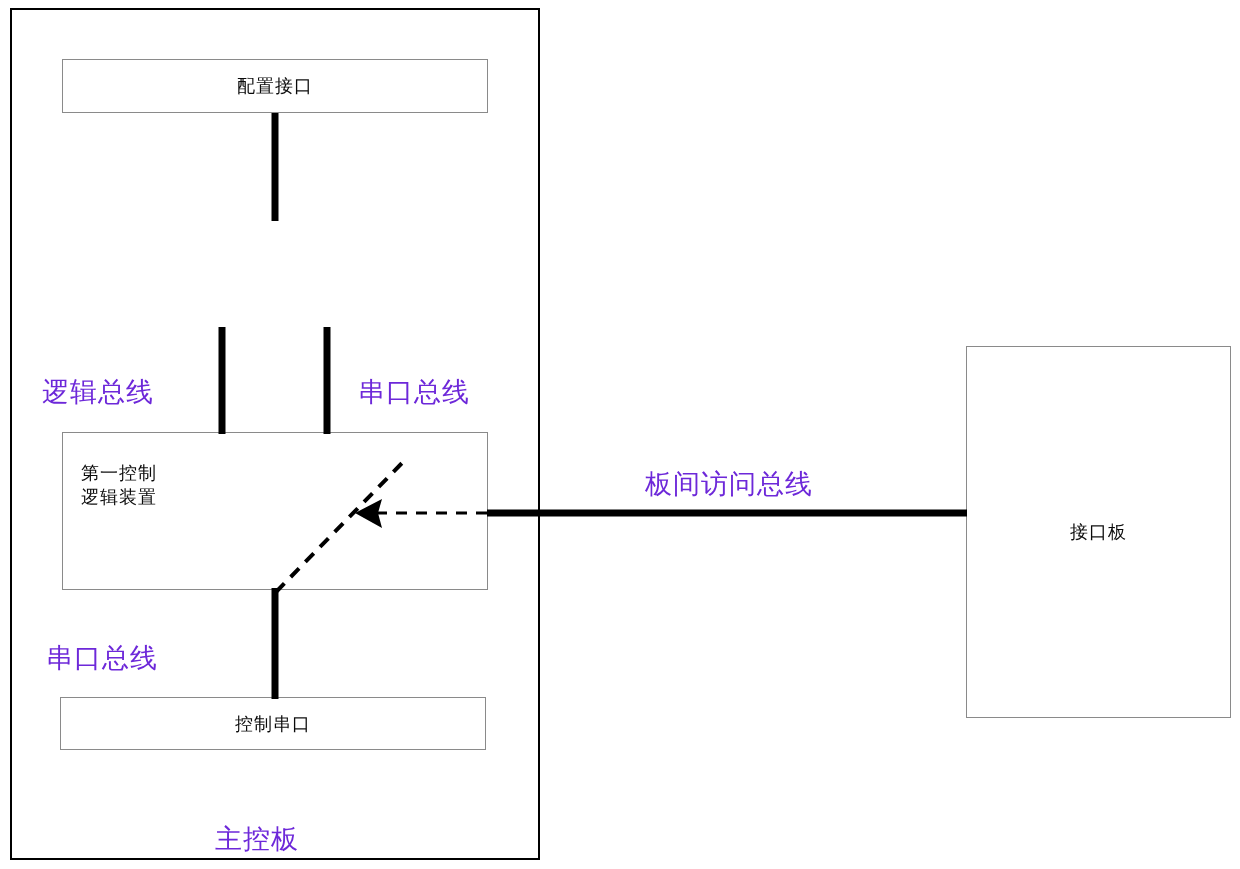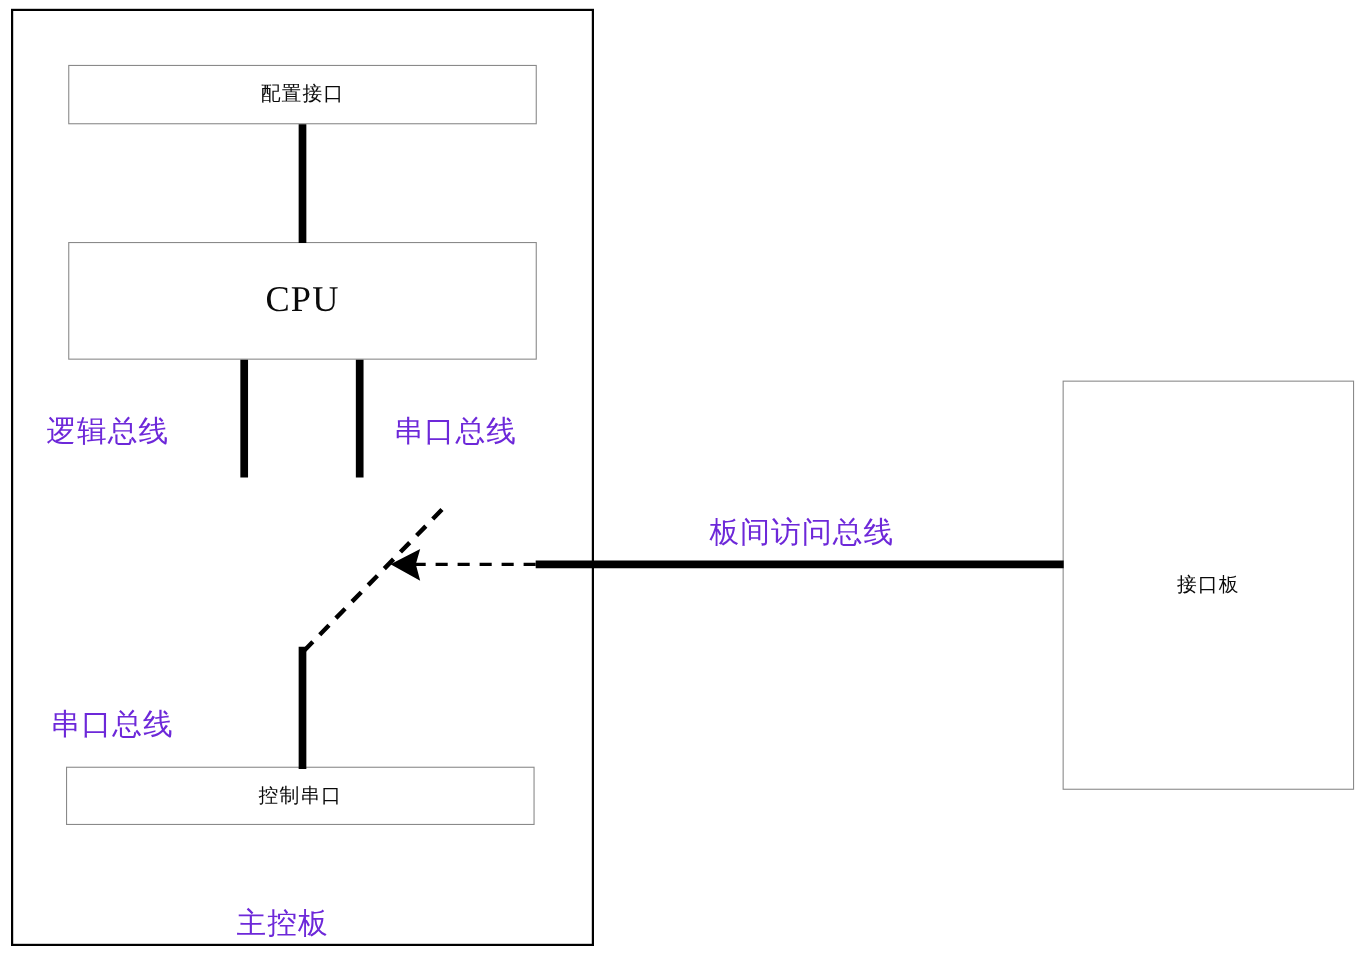--- a/index.html
+++ b/index.html
@@ -82,24 +82,25 @@
   <div class="outer-board" style="left:10px; top:8px; width:530px; height:852px;"></div>
 
   <div class="node-box" style="left:966px; top:325px; width:265px; height:372px;margin-top:21px;">
     <span class="cn-label">接口板</span>
   </div>
 
   <div class="node-box" style="left:62px; top:59px; width:426px; height:54px;">
     <span class="cn-label">配置接口</span>
   </div>
 
-  <div class="node-box" style="left:62px; top:220px; width:426px; height:107px;">
-    <span class="latin-label">CPU</span>
+
+  <div class="node-box" style="left:62px; top:432px; width:426px; height:158px; display:block;">
+    <span class="cn-label cn-label-left logic-box-text">第一控制
+逻辑装置</span>
   </div>
-
 
   <div class="node-box" style="left:60px; top:697px; width:426px; height:53px;">
     <span class="cn-label">控制串口</span>
   </div>
 
   <svg class="svg-layer" viewBox="0 0 1240 869">
 
     <line x1="275" y1="113" x2="275" y2="221" stroke="#000000" stroke-width="7"></line>
 
     <line x1="222" y1="327" x2="222" y2="434" stroke="#000000" stroke-width="7"></line>

